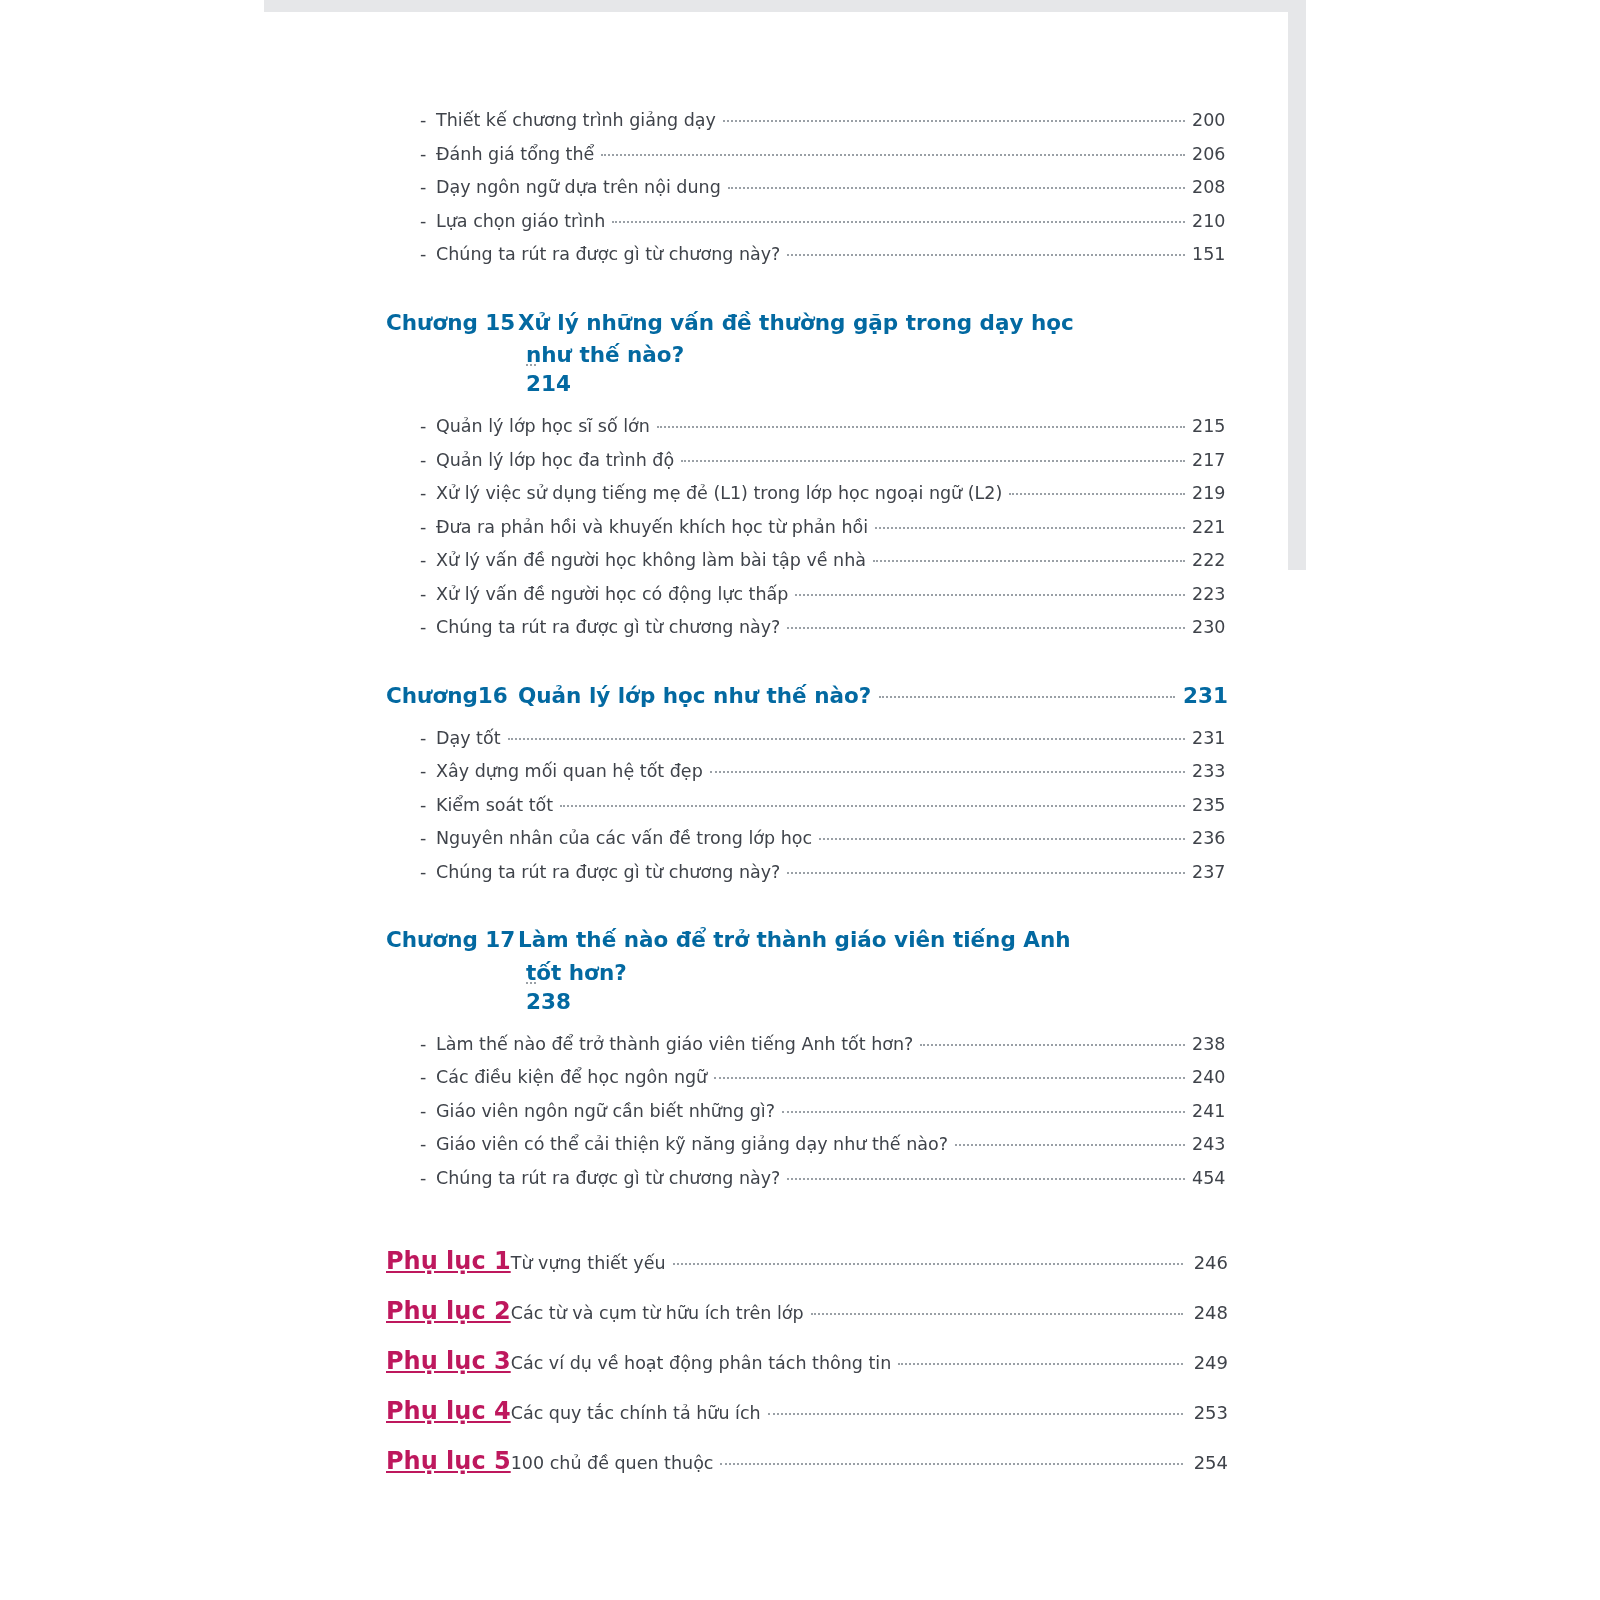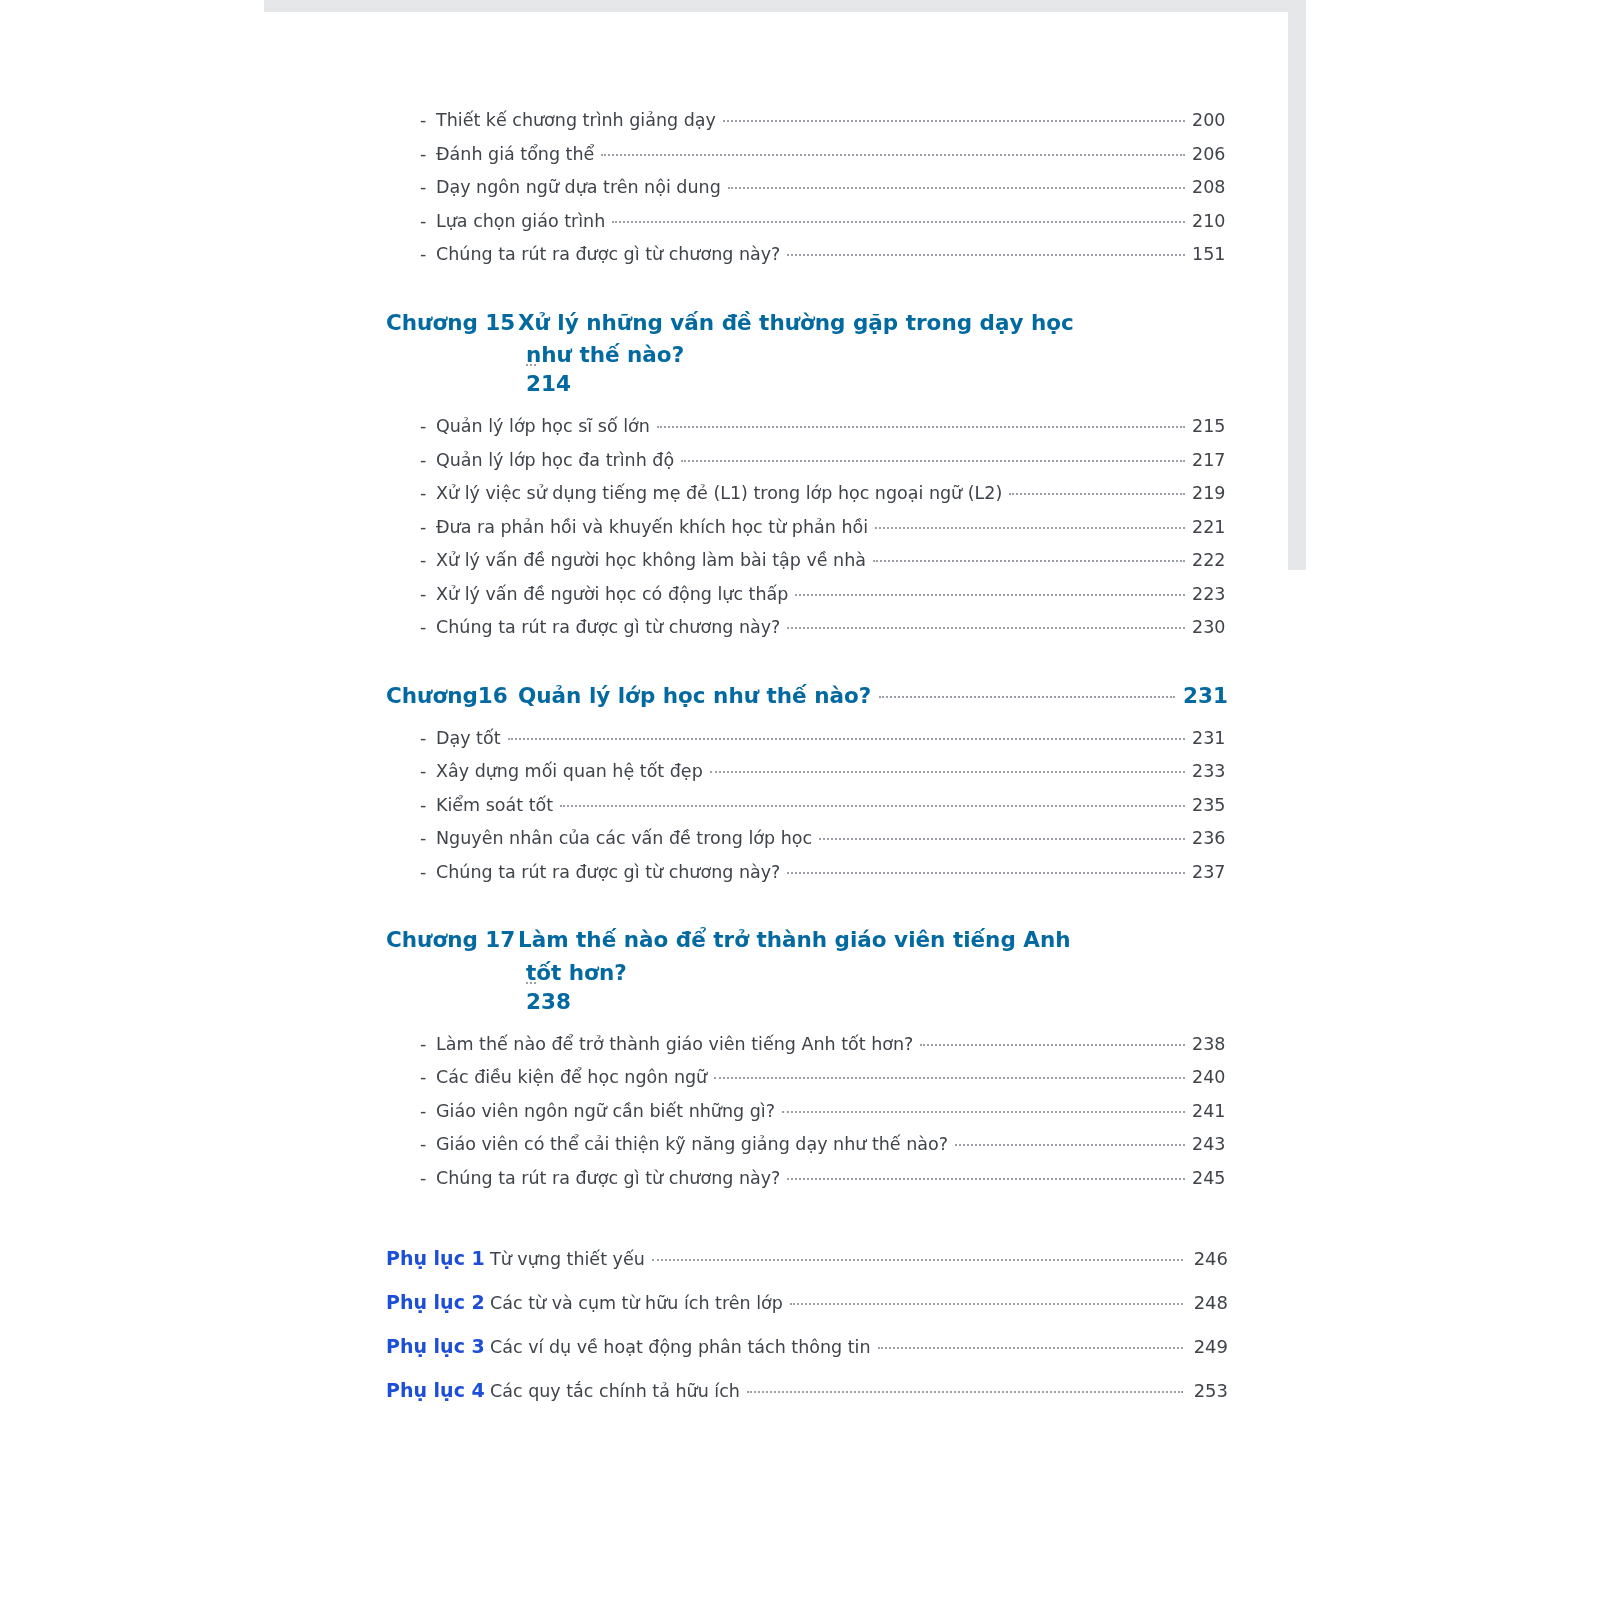--- a/index.html
+++ b/index.html
@@ -124,25 +124,26 @@
   .appendix-block { margin-top: 60px; }
   .appendix {
     display: flex;
     align-items: baseline;
     font-size: 18px;
     margin-bottom: 22px;
     color: #3f434a;
   }
   .appendix .ap-label {
     font-weight: bold;
-    font-size: 19px;
+    font-size: 24px;
     flex: 0 0 auto;
     min-width: 104px;
     white-space: nowrap;
-    color: #1d4ed8;
+    color: #be185d;
+    text-decoration: underline;
   }
   .appendix .ap-title {
     flex: 0 0 auto;
     white-space: nowrap;
     font-size: 17.5px;
   }
   .appendix .dots {
     flex: 1 1 auto;
     margin: 0 7px;
     border-bottom: 2px dotted #9aa0a6;
@@ -325,21 +326,21 @@
           <div class="entry">
             <span class="dash">-</span>
             <span class="title">Giáo viên có thể cải thiện kỹ năng giảng dạy như thế nào?</span>
             <span class="dots"></span>
             <span class="page">243</span>
           </div>
           <div class="entry">
             <span class="dash">-</span>
             <span class="title">Chúng ta rút ra được gì từ chương này?</span>
             <span class="dots"></span>
-            <span class="page">245</span>
+            <span class="page">454</span>
           </div>
         </div>
       </div>
     </div>
 
   <div class="appendix-block" id="appendices">
       <div class="appendix">
         <span class="ap-label">Phụ lục 1</span>
         <span class="ap-title">Từ vựng thiết yếu</span>
         <span class="dots"></span>
@@ -356,15 +357,21 @@
         <span class="ap-title">Các ví dụ về hoạt động phân tách thông tin</span>
         <span class="dots"></span>
         <span class="page">249</span>
       </div>
       <div class="appendix">
         <span class="ap-label">Phụ lục 4</span>
         <span class="ap-title">Các quy tắc chính tả hữu ích</span>
         <span class="dots"></span>
         <span class="page">253</span>
       </div>
+      <div class="appendix">
+        <span class="ap-label">Phụ lục 5</span>
+        <span class="ap-title">100 chủ đề quen thuộc</span>
+        <span class="dots"></span>
+        <span class="page">254</span>
+      </div>
     </div>
 
 </div>
 
 </body></html>

